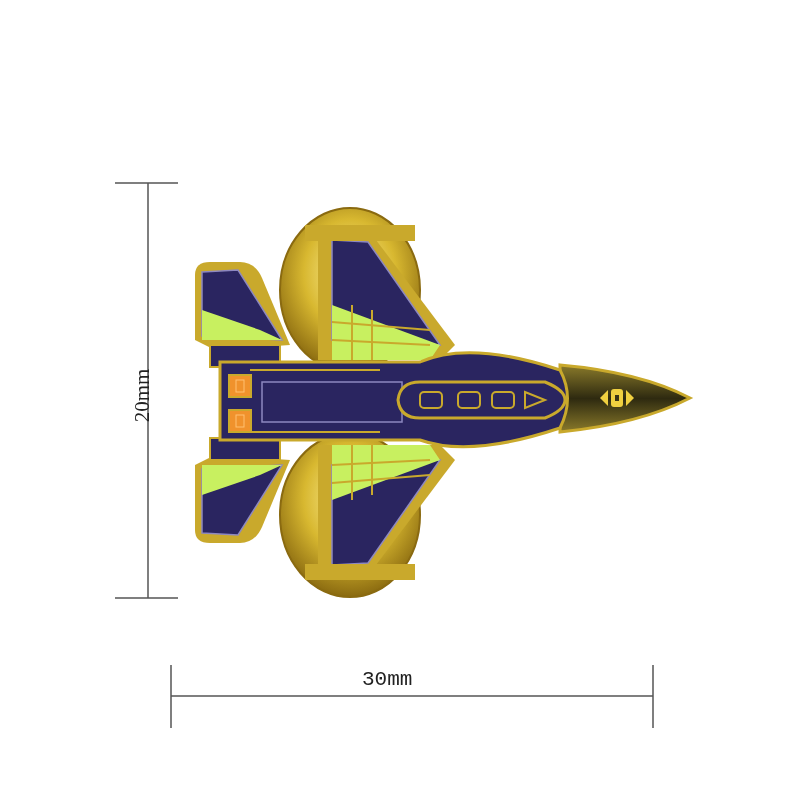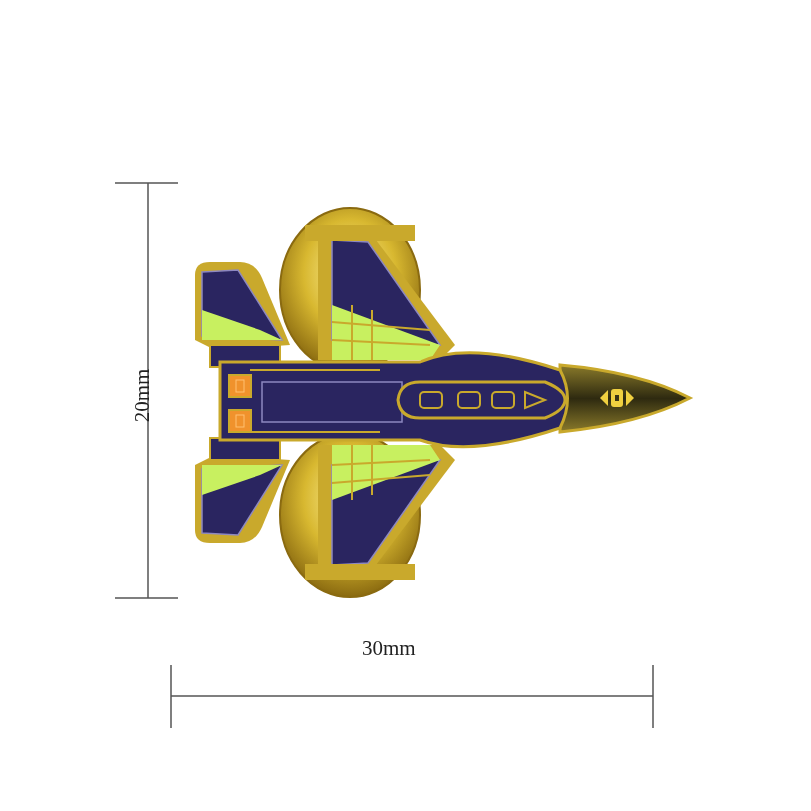--- a/index.html
+++ b/index.html
@@ -2,21 +2,21 @@
 <html><head>
 <meta charset="utf-8">
 <style>
   html, body { margin: 0; padding: 0; background: #ffffff; }
   body { width: 811px; height: 811px; position: relative; overflow: hidden;
          font-family: "Liberation Serif", "DejaVu Serif", serif; }
   .canvas { position: absolute; left: 0; top: 0; width: 811px; height: 811px; }
   .dim-label { position: absolute; font-family: "Liberation Serif", "DejaVu Serif", serif;
                font-size: 21px; color: #222; white-space: nowrap; }
   .dim-label.vertical { left: 112px; top: 383px; transform: rotate(-90deg); transform-origin: center; width: 60px; text-align: center; }
-  .dim-label.horizontal { left: 362px; top: 636px; }
+  .dim-label.horizontal { left: 362px; top: 668px; font-family: Liberation Mono, monospace; }
 </style>
 </head>
 <body>
 
 <div class="canvas">
   <svg width="811" height="811" viewBox="0 0 811 811">
     <defs>
       <radialGradient id="goldGrad" cx="50%" cy="40%" r="60%">
         <stop offset="0%" stop-color="#fff2a0"></stop>
         <stop offset="55%" stop-color="#d8b830"></stop>

